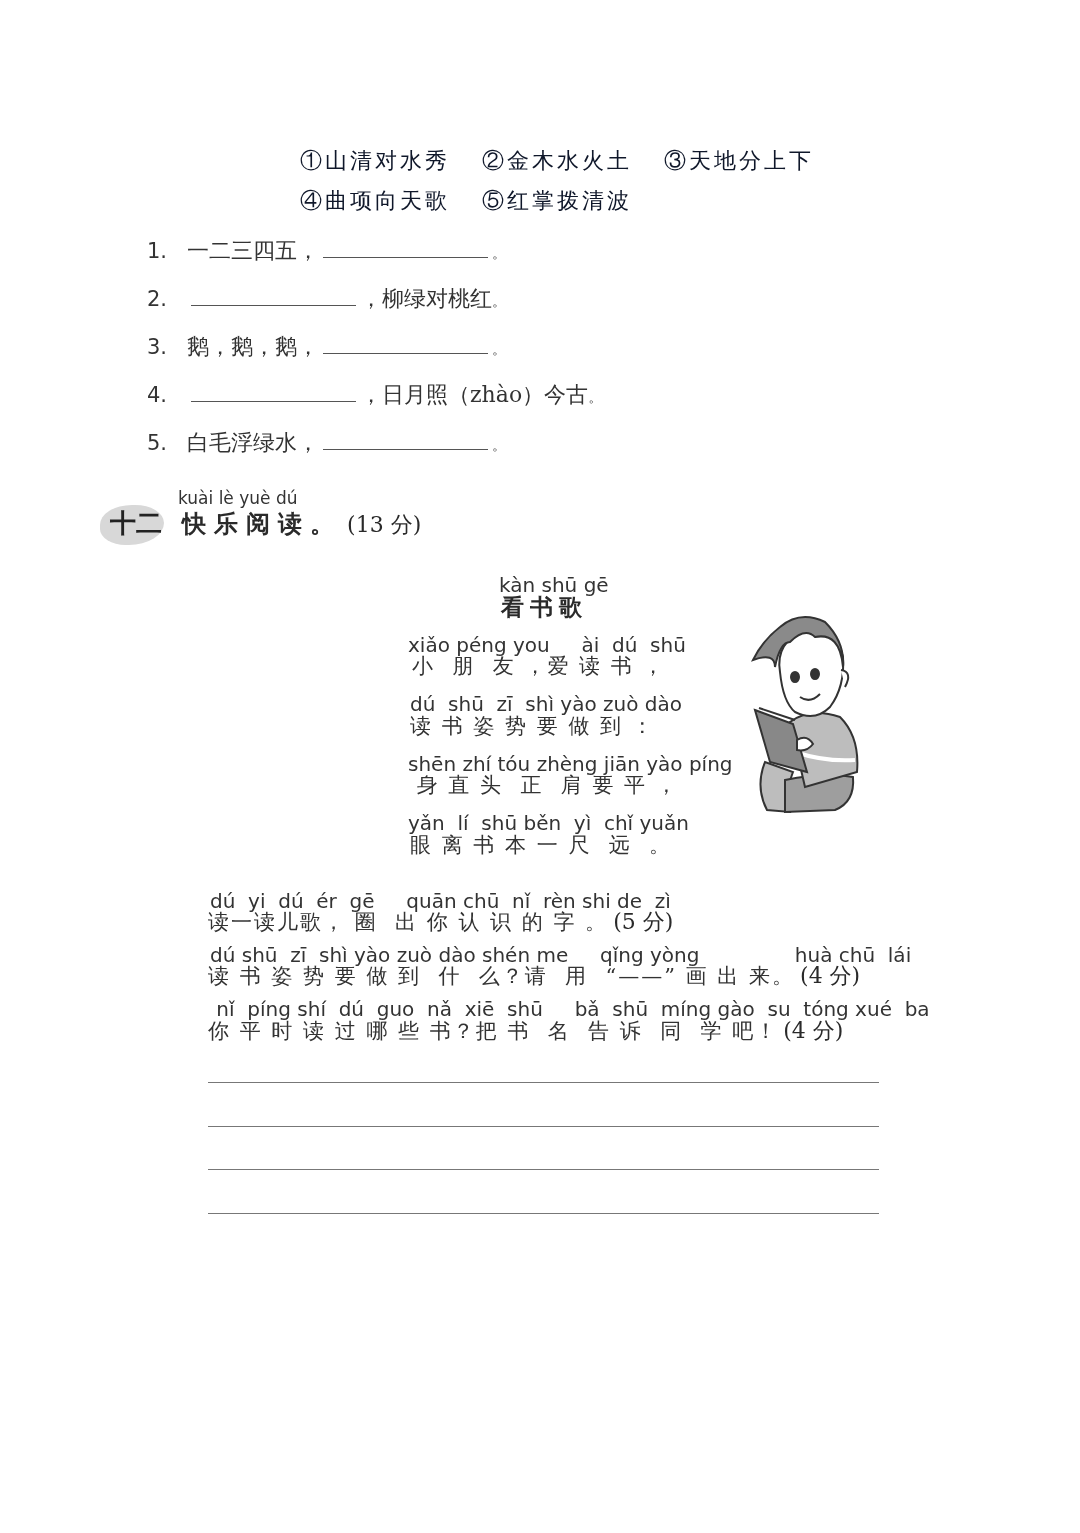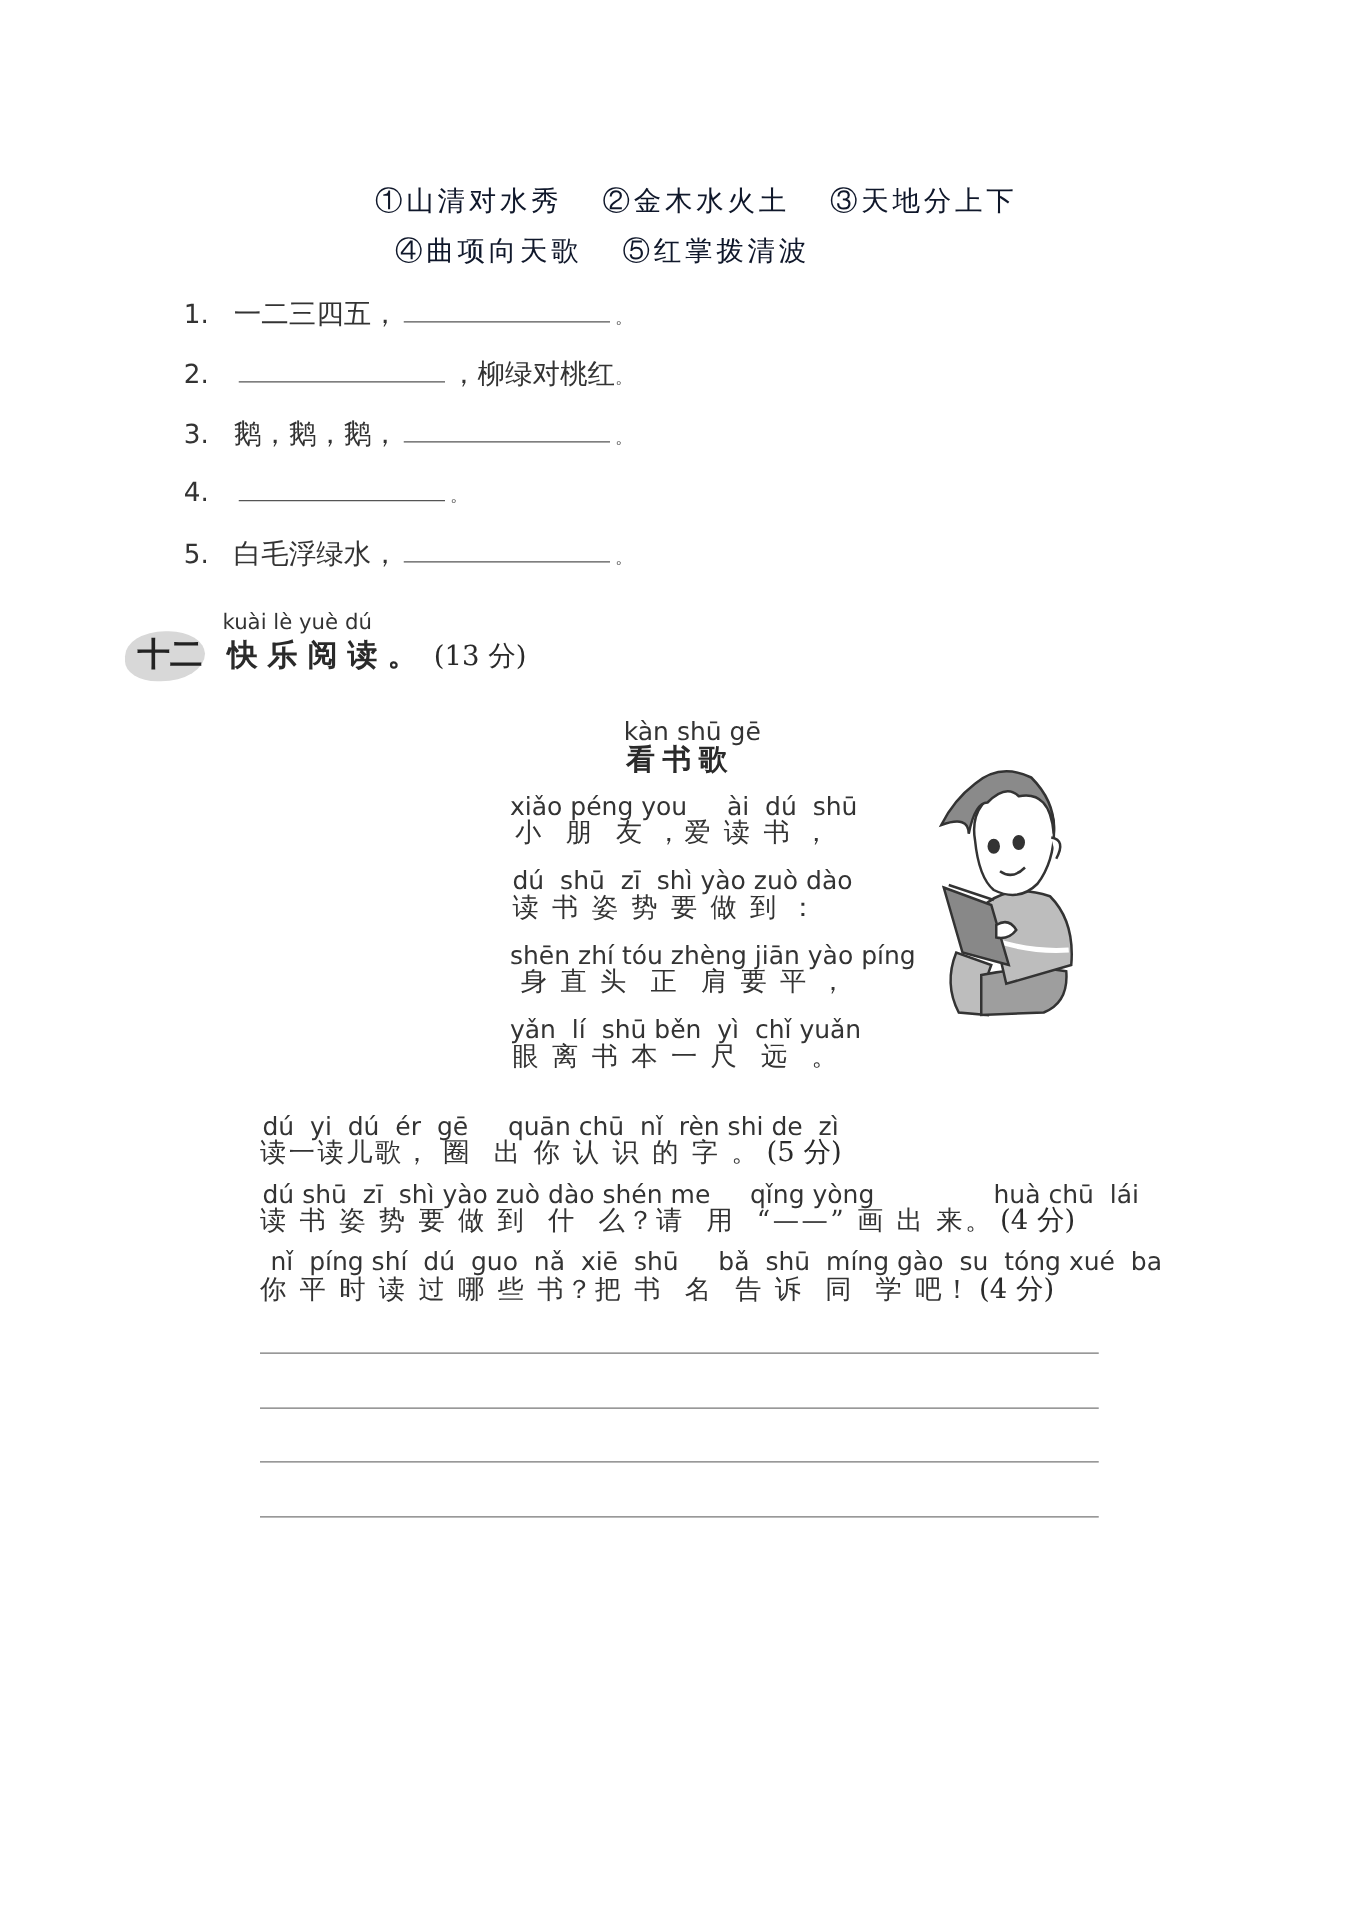--- a/index.html
+++ b/index.html
@@ -23,21 +23,21 @@
   .answer-line { left: 208px; width: 671px; height: 0; border-top: 1.5px solid #777; }
 </style>
 </head>
 <body>
 
 <div class="abs options-row" style="left:300px; top:146px;">
   <span>①山清对水秀</span>
   <span>②金木水火土</span>
   <span>③天地分上下</span>
 </div>
-<div class="abs options-row" style="left:316px; top:186px;">
+<div class="abs options-row" style="left:300px; top:186px;">
   <span>④曲项向天歌</span>
   <span>⑤红掌拨清波</span>
 </div>
 
 <div class="abs q-line" style="top:236px;">
   <span class="q-num">1.</span>
   <span>一二三四五，</span>
   <span class="blank"></span>
   <span class="period">。</span>
 </div>
@@ -49,20 +49,21 @@
 </div>
 <div class="abs q-line" style="top:332px;">
   <span class="q-num">3.</span>
   <span>鹅，鹅，鹅，</span>
   <span class="blank"></span>
   <span class="period">。</span>
 </div>
 <div class="abs q-line" style="top:380px;">
   <span class="q-num">4.</span>
   <span class="blank"></span>
+  <span>，日月照（zhào）今古</span>
   <span class="period">。</span>
 </div>
 <div class="abs q-line" style="top:428px;">
   <span class="q-num">5.</span>
   <span>白毛浮绿水，</span>
   <span class="blank"></span>
   <span class="period">。</span>
 </div>
 
 <div class="abs section-badge"></div>

